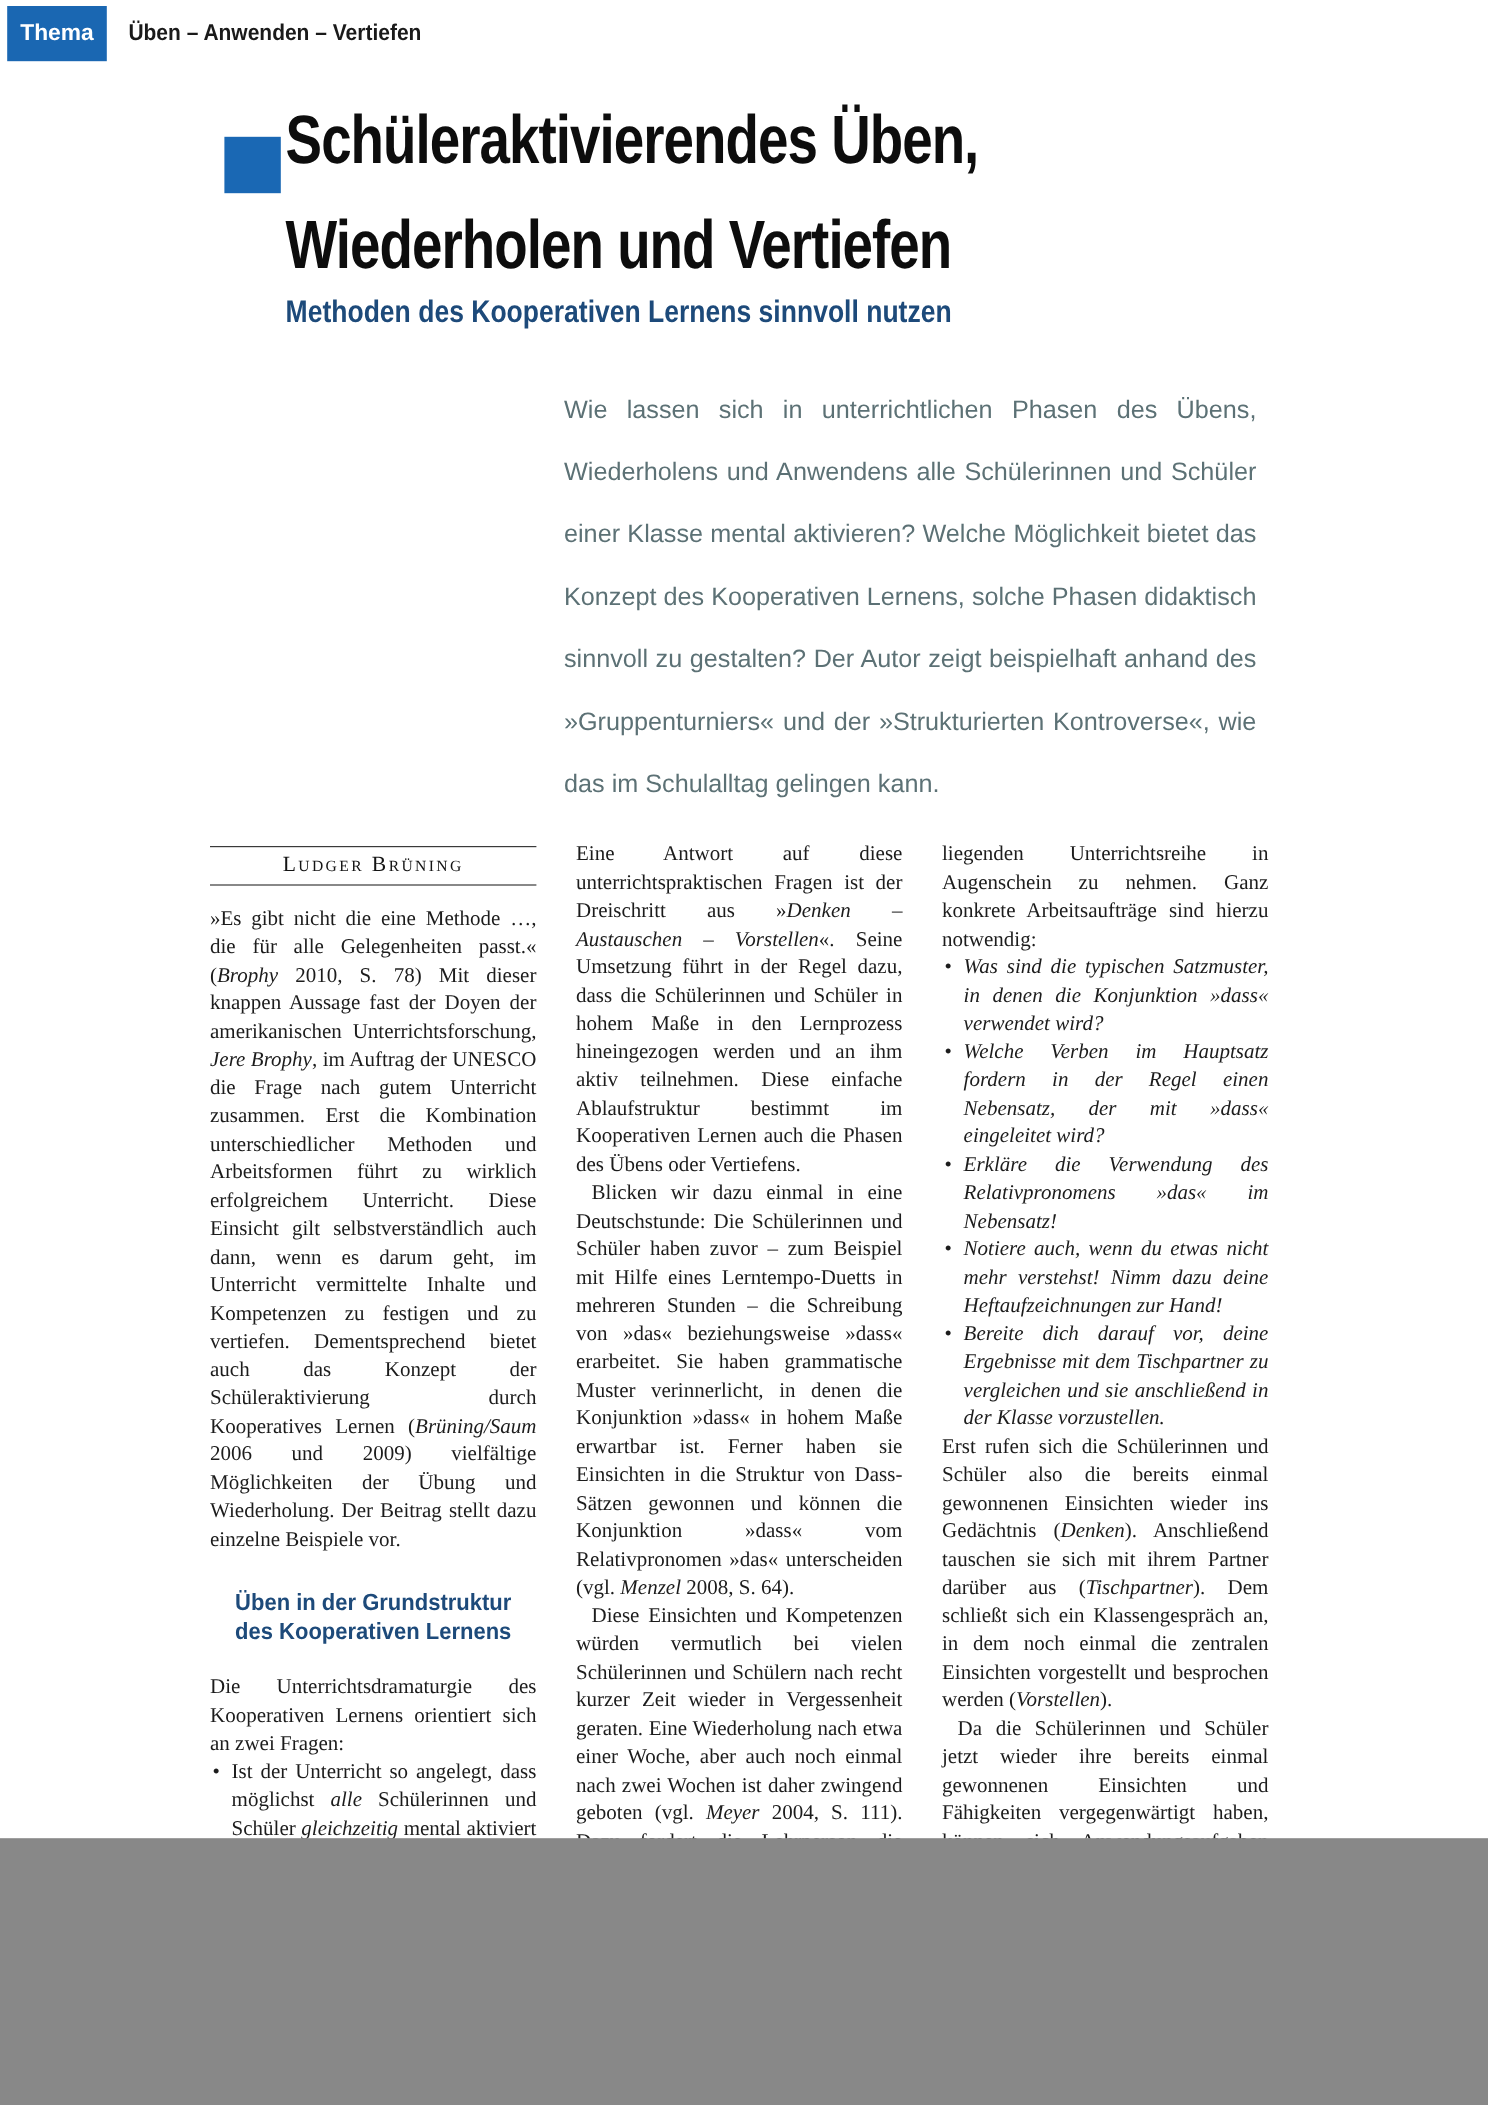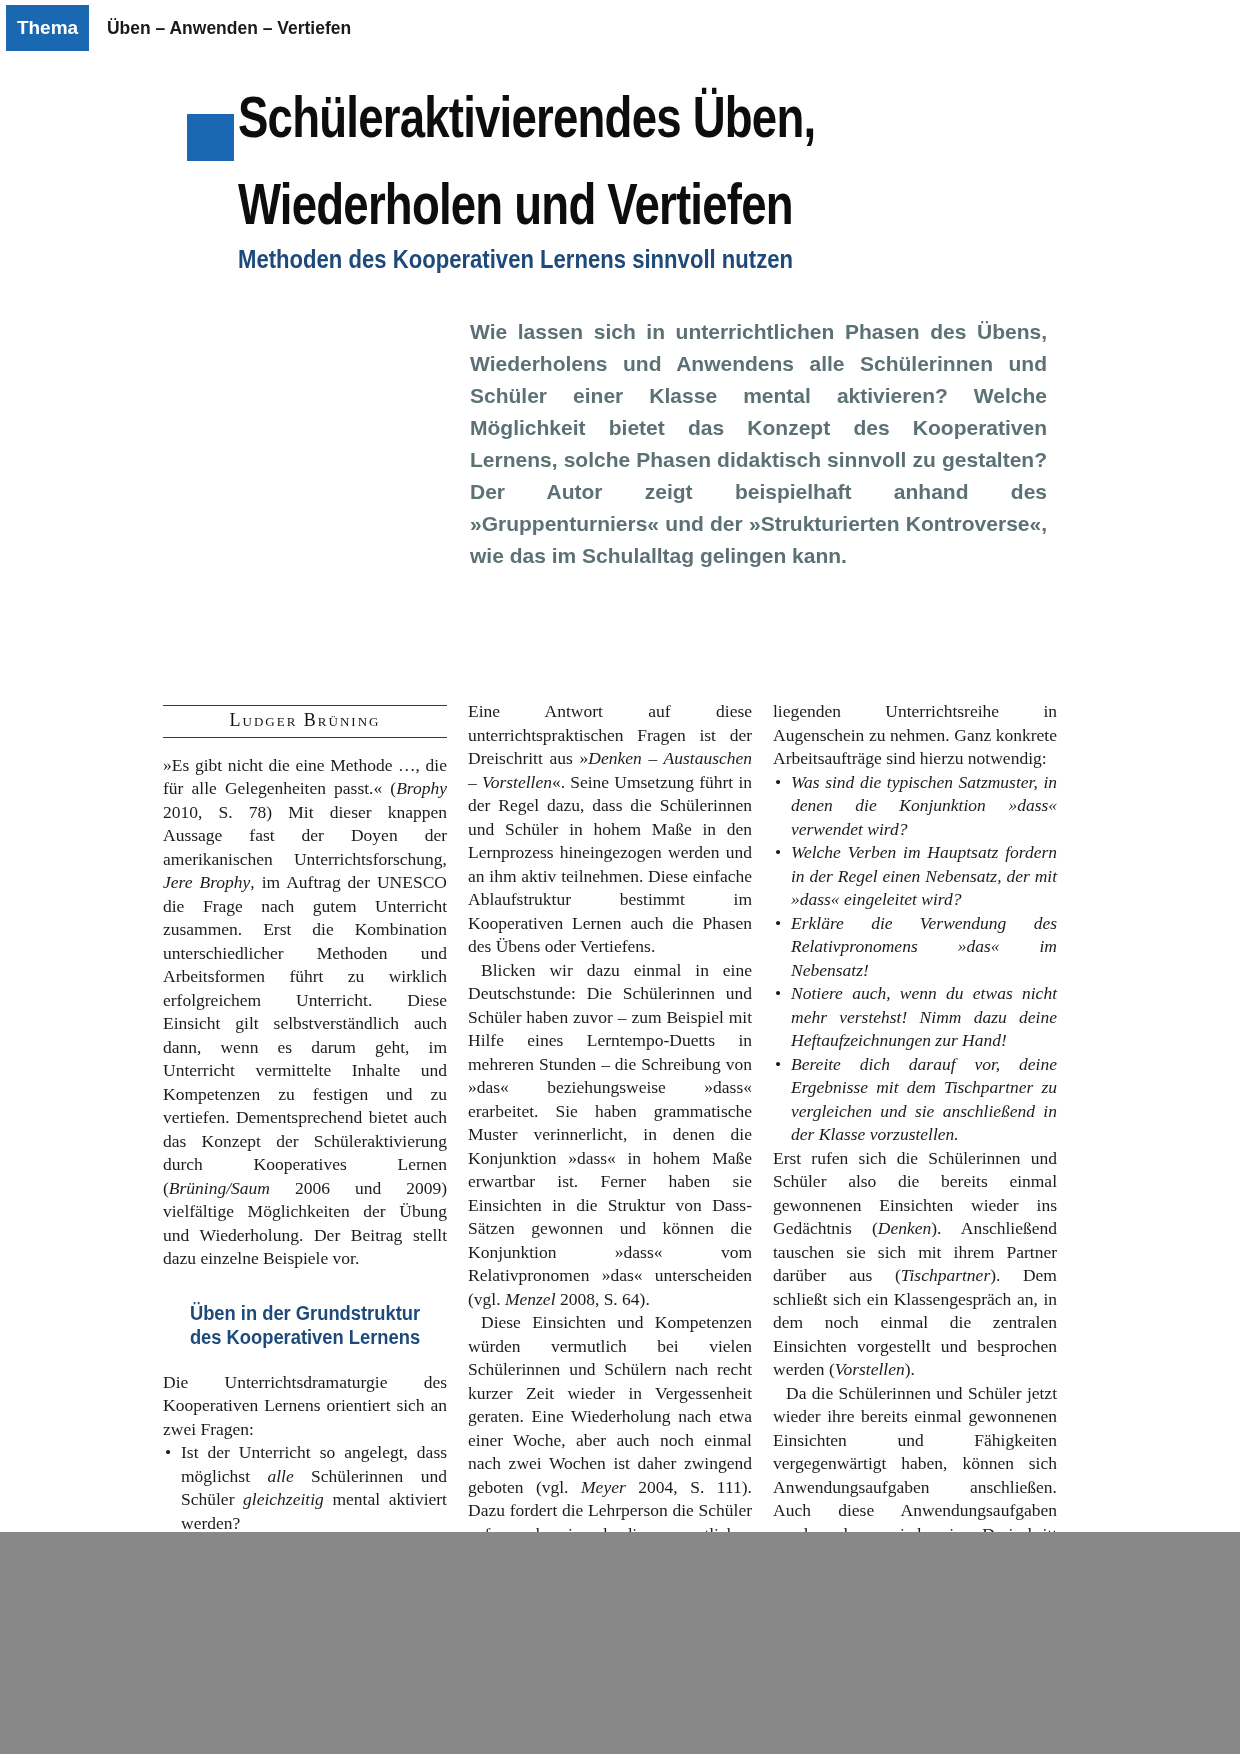--- a/index.html
+++ b/index.html
@@ -31,27 +31,27 @@
   }
   .article-subtitle{
     position:absolute;left:238px;top:244px;
     font-family:"Liberation Sans","DejaVu Sans",sans-serif;font-weight:bold;
     font-size:26px;color:#1d4a7a;white-space:nowrap;
     transform:scaleX(.85);transform-origin:left top;letter-spacing:0;
   }
   
   .intro{
     position:absolute;left:470px;top:316px;width:577px;
-    font-family:"Liberation Sans","DejaVu Sans",sans-serif;font-weight:bold;
-    font-size:21px;line-height:32px;color:#5c7175;text-align:justify;
+    font-family:"Liberation Sans","DejaVu Sans",sans-serif;font-weight:normal;
+    font-size:21px;line-height:52px;color:#5c7175;text-align:justify;
   }
   
   .columns{position:absolute;left:163px;top:700px;width:894px;display:flex;gap:21px;}
   .col{width:284px;font-size:17.5px;line-height:23.5px;text-align:justify;
-       hyphens:auto;-webkit-hyphens:auto;}
+       hyphens:auto;margin-left:12px;-webkit-hyphens:auto;}
   .author-box{
     margin:5px 0 16px 0;border-top:1.5px solid #3a3a3a;border-bottom:1.5px solid #3a3a3a;
     padding:3px 0 4px 0;text-align:center;
     font-variant:small-caps;letter-spacing:2px;font-size:18px;color:#141414;
   }
   .body-para{margin:0;}
   .body-para.indent{text-indent:13px;font-family:Liberation Serif, serif;}
   .crosshead{
     font-family:"Liberation Sans","DejaVu Sans",sans-serif;font-weight:bold;
     font-size:19.5px;line-height:24px;text-align:center;color:#1d4a7a;

